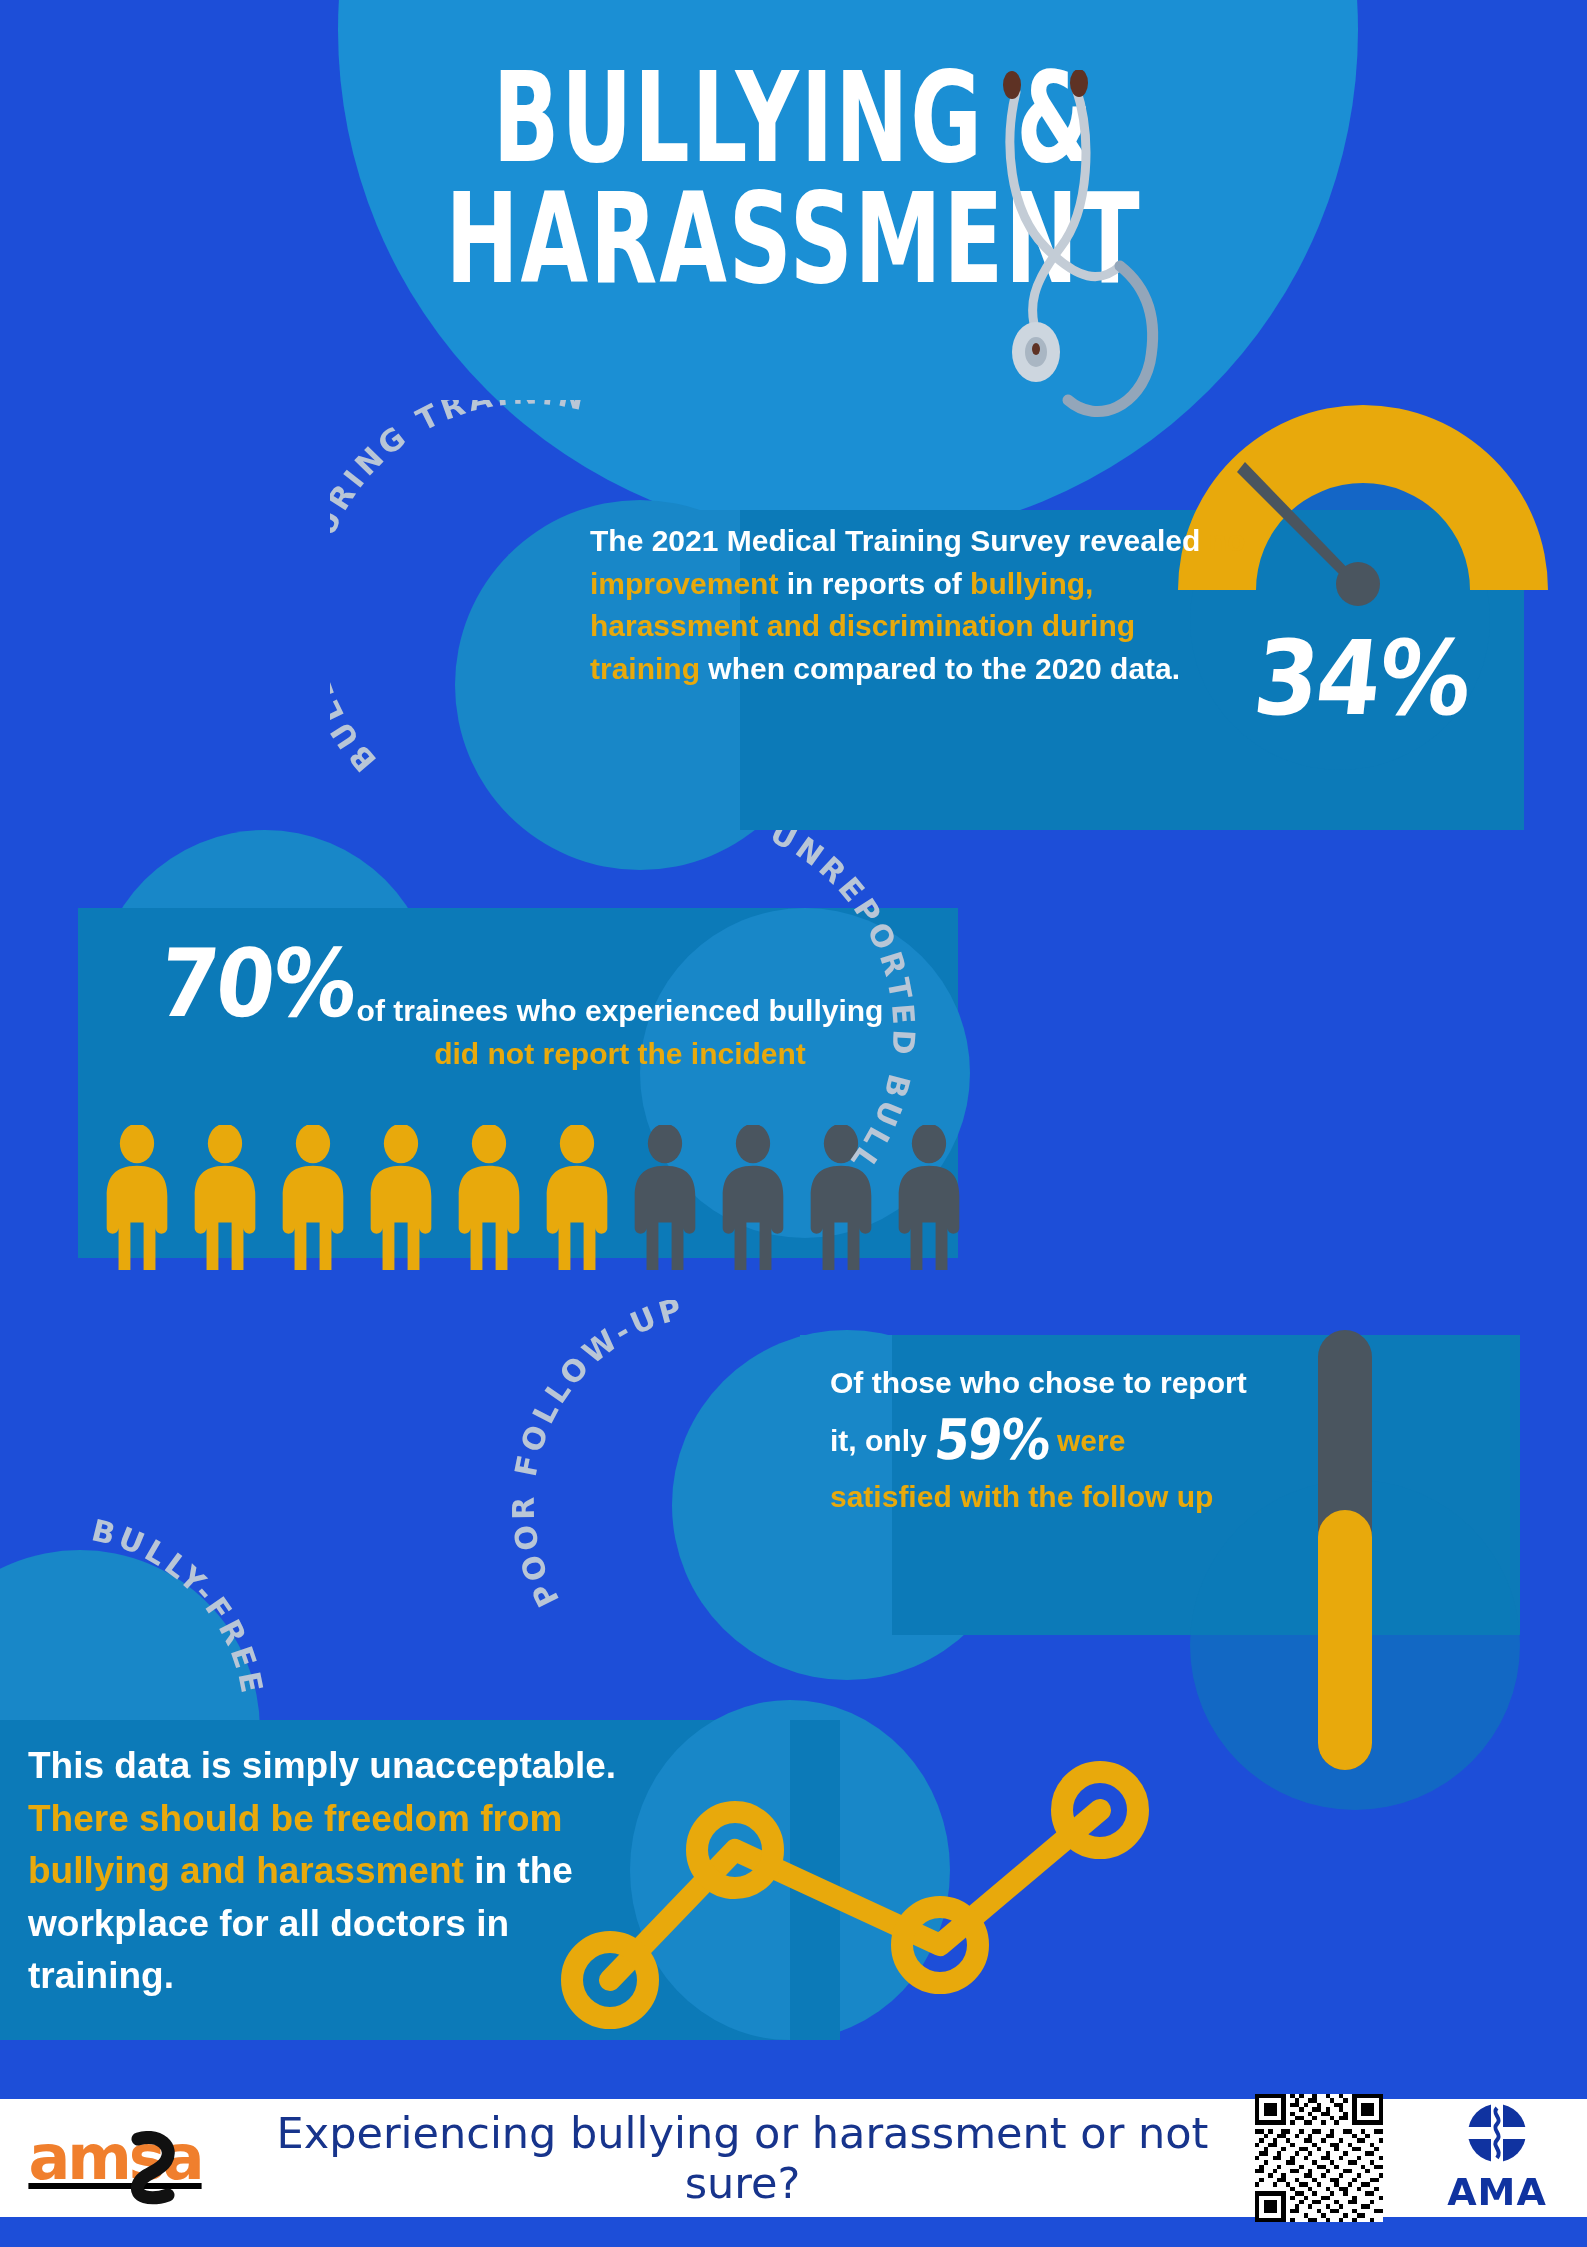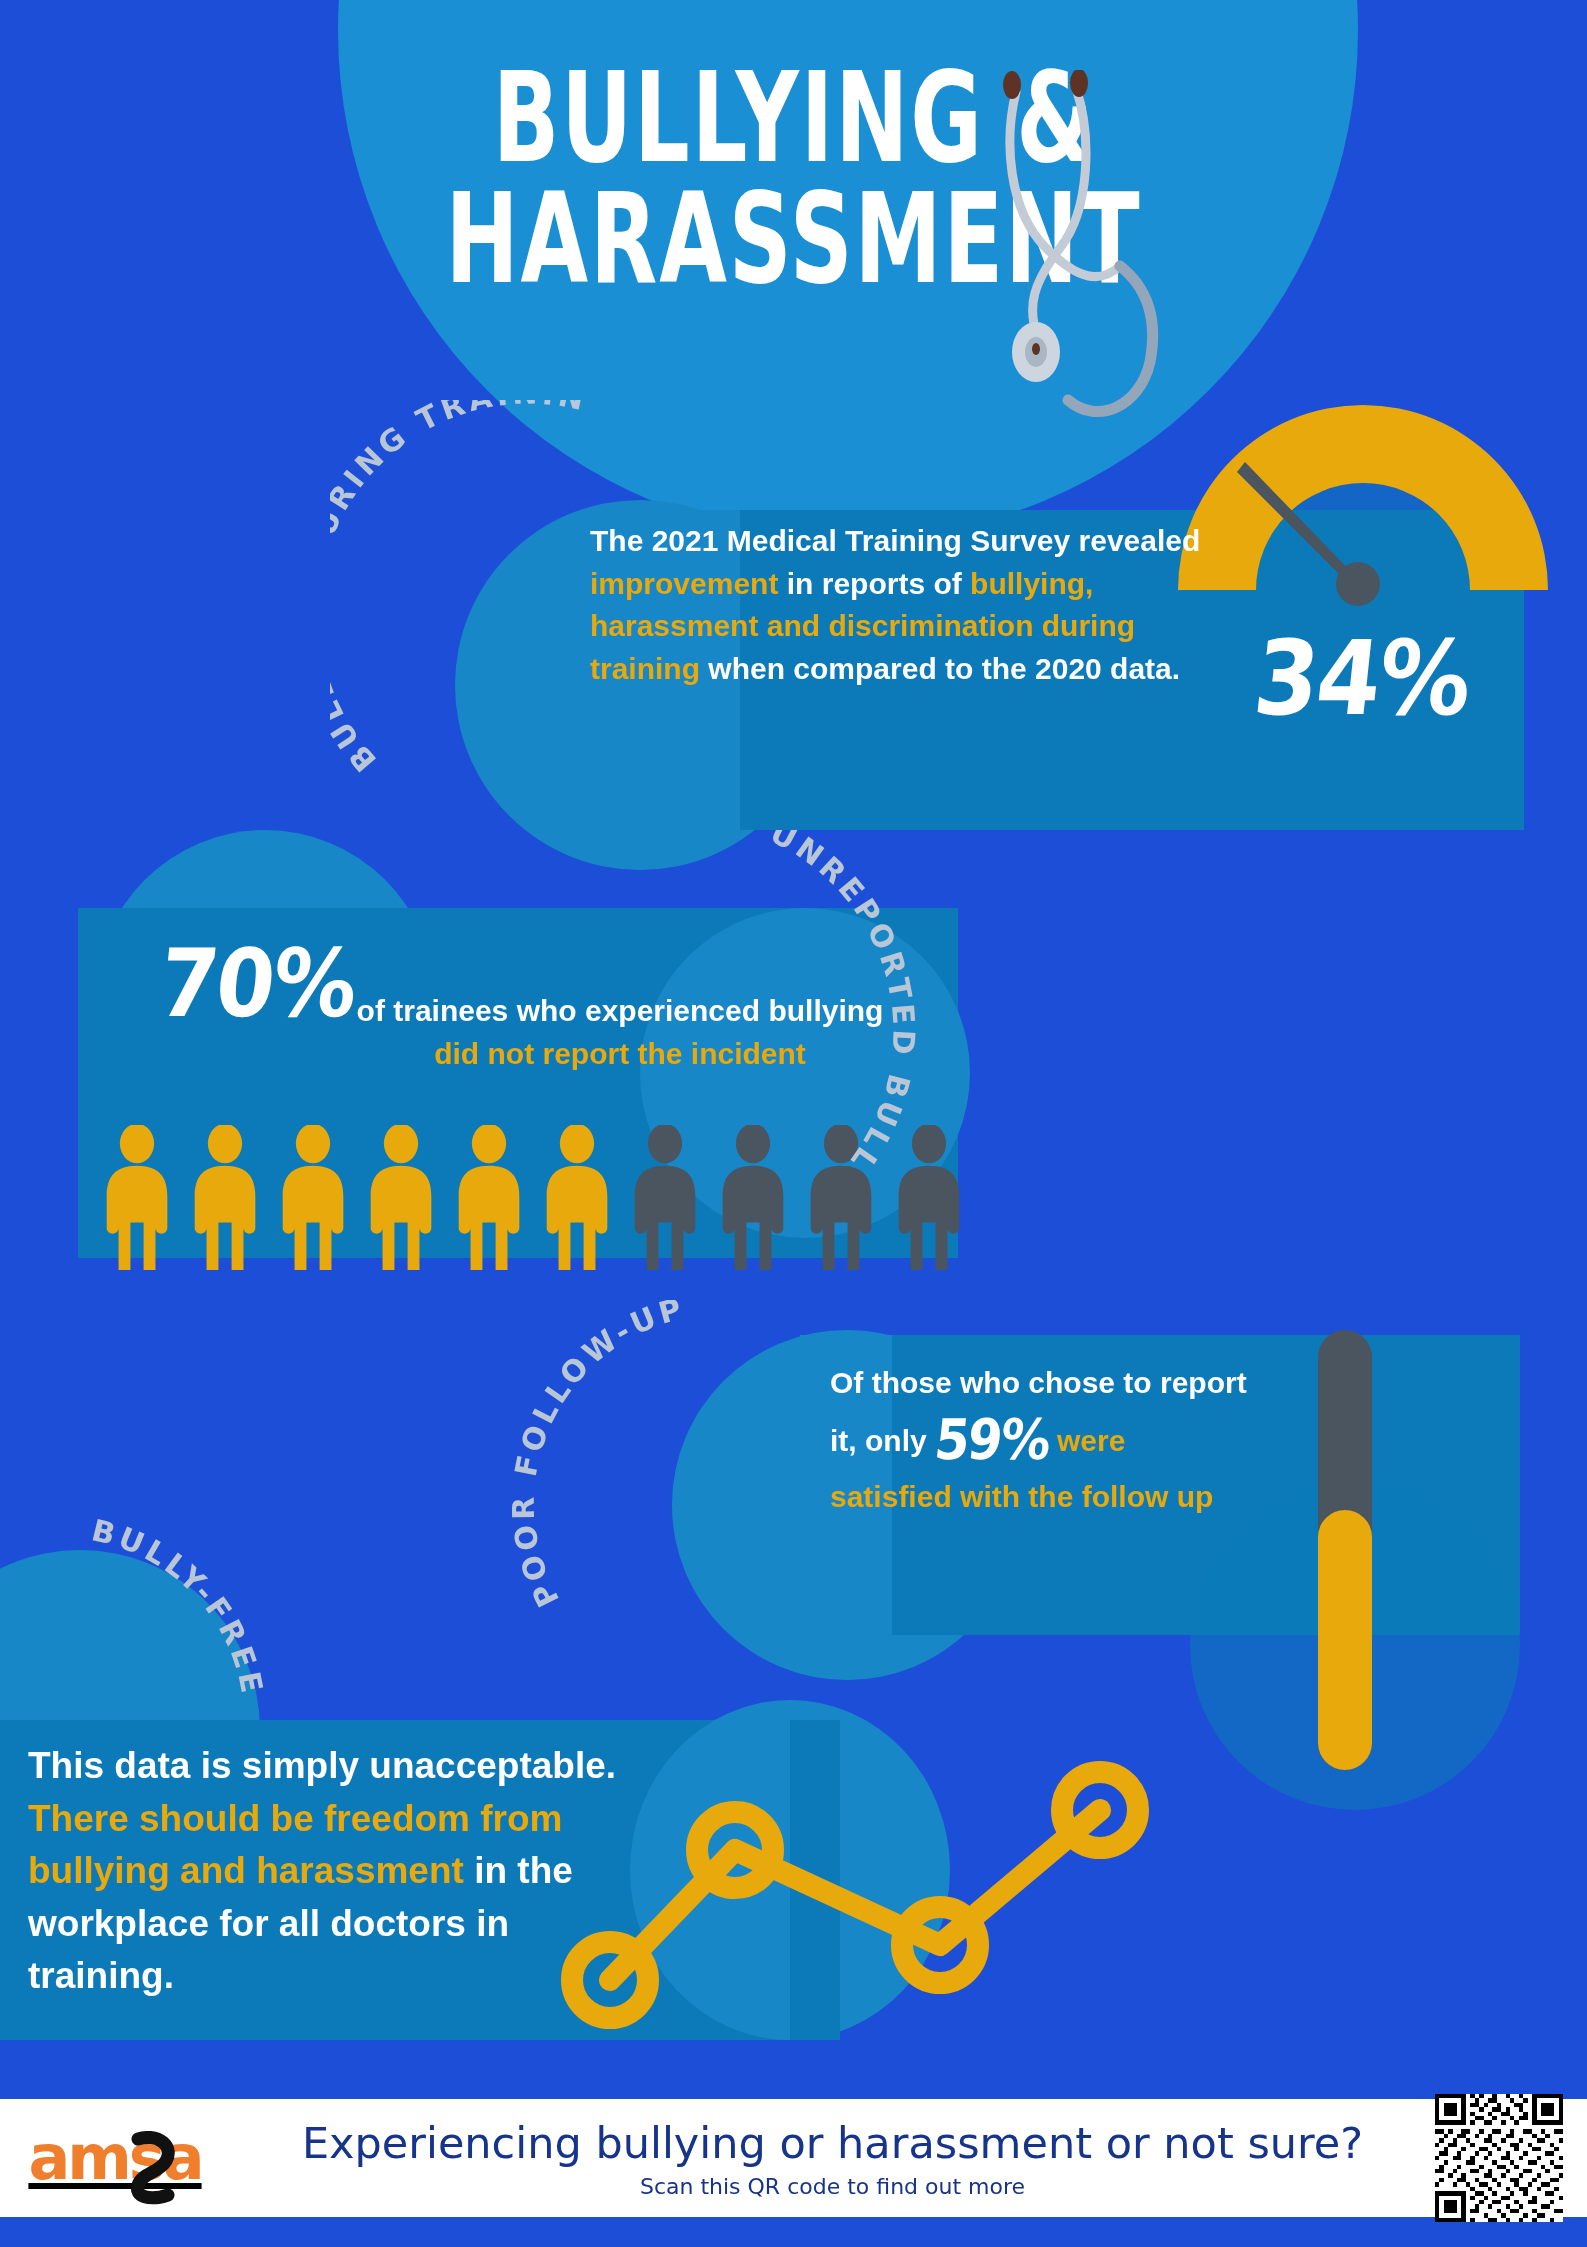--- a/index.html
+++ b/index.html
@@ -280,21 +280,20 @@
 
     <div class="amsa">
       <div class="amsa-word">amsa</div>
       <svg class="amsa-snake" width="56" height="108" viewBox="0 0 56 108">
         <path d="M10 8 C32 2, 46 16, 38 30 C31 42, 14 42, 10 54 C6 66, 22 70, 40 64" stroke="#111111" stroke-width="13" fill="none" stroke-linecap="round"></path>
       </svg>
     </div>
 
     <div class="footer-text">
       <div class="footer-line1">Experiencing bullying or harassment or not sure?</div>
-      <div class="footer-line2">Scan this QR code to find out more</div>
     </div>
 
     <svg class="qr" viewBox="0 0 29 29" shape-rendering="crispEdges">
       <rect width="29" height="29" fill="#ffffff"></rect>
       <g fill="#000000">
         <rect x="0" y="0" width="7" height="1"></rect>
           <rect x="0" y="6" width="7" height="1"></rect>
         <rect x="0" y="0" width="1" height="7"></rect>
           <rect x="6" y="0" width="1" height="7"></rect>
         <rect x="2" y="2" width="3" height="3"></rect>
@@ -469,15 +468,24 @@
           <rect x="23" y="27" width="2" height="1"></rect>
         <rect x="8" y="28" width="1" height="1"></rect>
           <rect x="12" y="28" width="2" height="1"></rect>
           <rect x="16" y="28" width="1" height="1"></rect>
           <rect x="19" y="28" width="1" height="1"></rect>
           <rect x="22" y="28" width="1" height="1"></rect>
           <rect x="26" y="28" width="1" height="1"></rect>
       </g>
     </svg>
 
+    <div class="ama">
+      <svg width="62" height="62" viewBox="0 0 62 62">
+        <circle cx="31" cy="31" r="29" fill="#1033A0"></circle>
+        <rect x="25" y="2" width="12" height="58" fill="#ffffff"></rect>
+        <rect x="2" y="25" width="58" height="12" fill="#ffffff"></rect>
+        <path d="M31 6 C25 12, 37 16, 31 22 C25 28, 37 32, 31 38 C25 44, 37 48, 31 56" stroke="#1033A0" stroke-width="4" fill="none"></path>
+      </svg>
+      <div class="ama-word">AMA</div>
+    </div>
   </div>
 
 </div>
 
 </body></html>

